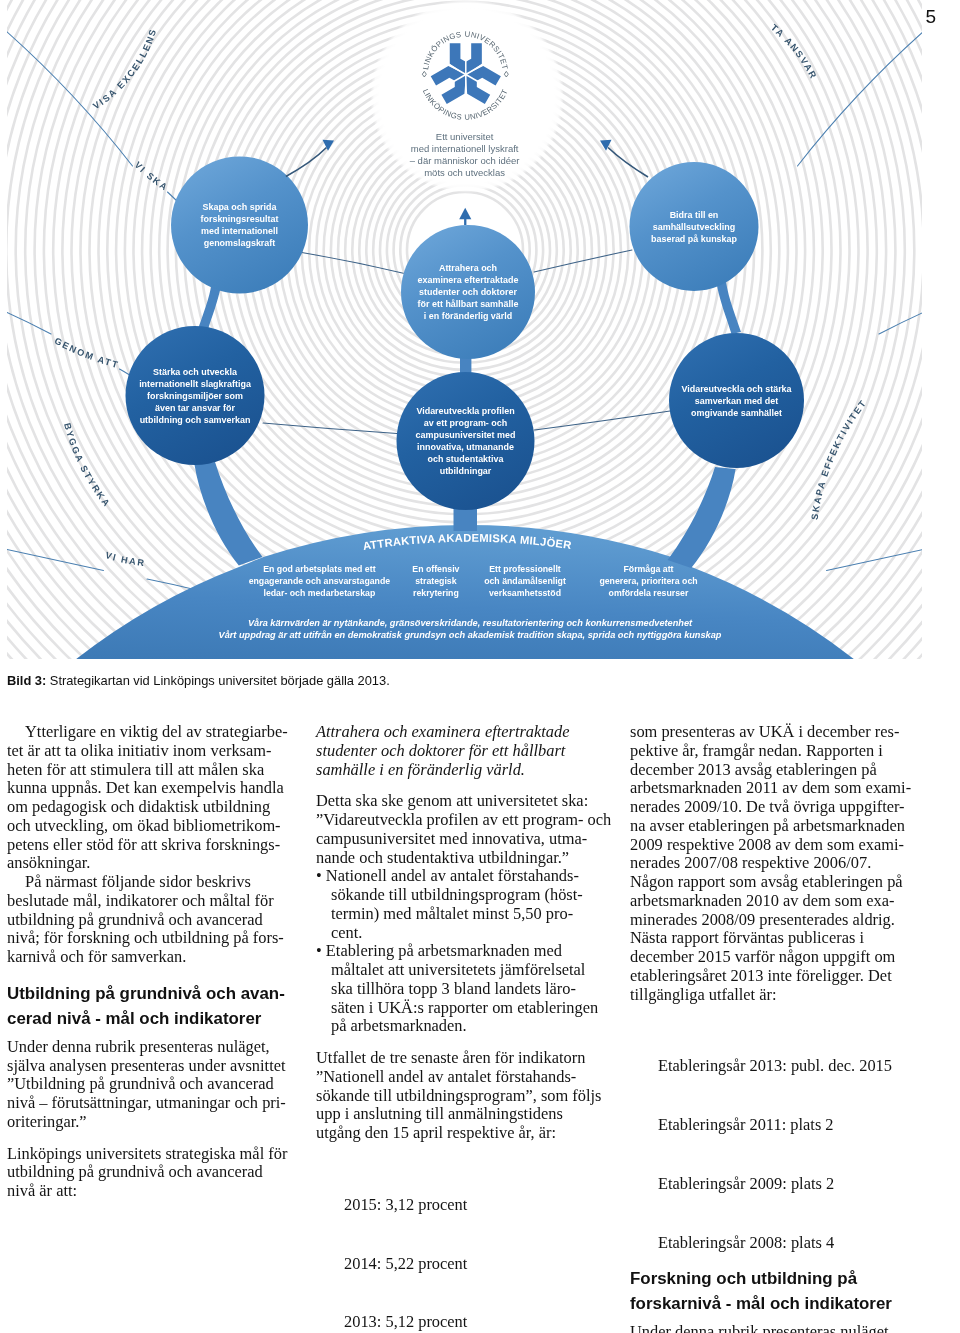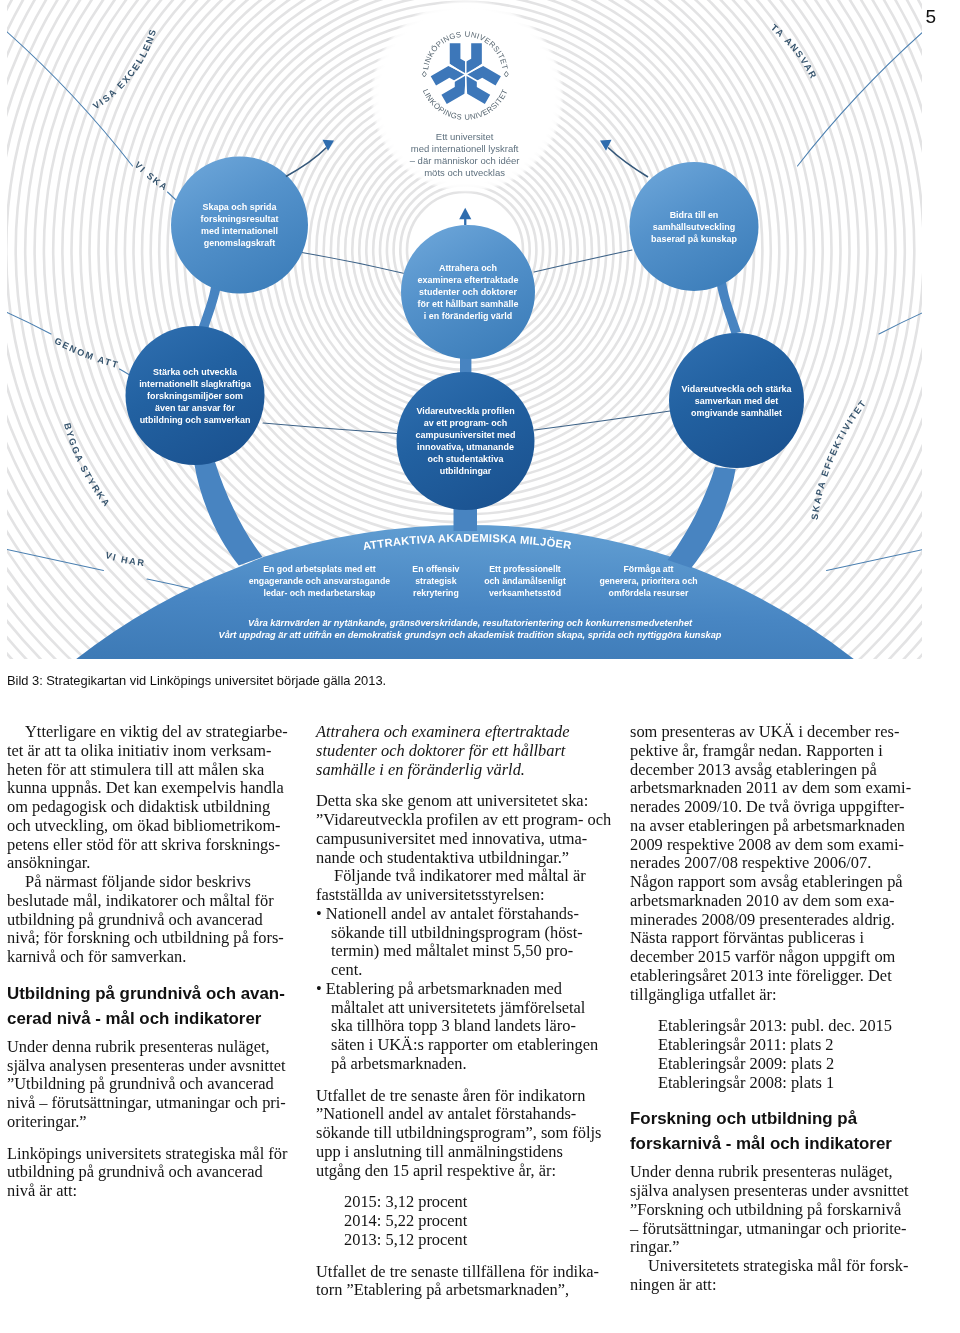--- a/index.html
+++ b/index.html
@@ -11,30 +11,30 @@
 .dsvg text{font-family:"Liberation Sans",sans-serif;}
 .bubtxt text{fill:#ffffff;font-size:8.95px;font-weight:700;text-anchor:middle;}
 .banditem text{fill:#ffffff;font-size:8.75px;font-weight:700;text-anchor:middle;}
 .bandfoot text{fill:#ffffff;font-size:9.2px;font-weight:700;font-style:italic;text-anchor:middle;}
 .arclbl{fill:#38566f;font-size:9.2px;font-weight:700;letter-spacing:1.74px;}
 .arcband{fill:#ffffff;font-size:11.2px;font-weight:700;letter-spacing:0.27px;}
 .ringtxt{fill:#55646f;font-family:"Liberation Serif",serif;font-size:7.7px;letter-spacing:0.42px;}
 .visiontxt text{fill:#5e707e;font-size:9.5px;text-anchor:middle;}
 #pagenum{position:absolute;right:24px;top:6px;font-family:"Liberation Sans",sans-serif;font-size:19px;color:#111;letter-spacing:0;}
 #caption{position:absolute;left:7px;top:673px;font-family:"Liberation Sans",sans-serif;font-size:12.9px;color:#111;letter-spacing:-0.02px;}
-#caption b{font-weight:400;}
+#caption b{font-weight:700;}
 #cols{position:absolute;left:0;top:723px;width:960px;}
 .col{position:absolute;top:0;font-size:16.4px;line-height:18.75px;color:#141414;}
 .col.c1{left:7px;width:290px;}
 .col.c2{left:316px;width:297px;}
 .col.c3{left:630px;width:296px;}
 .col p{margin:0;text-align:left;white-space:pre-line;}
 .col p.ind{text-indent:1.1em;}
 .col p.ital{font-style:italic;}
-.col p.stat{margin-left:28px;}
+.col p.stat{margin-left:28px;margin-top:40px;}
 .col p.li{padding-left:15px;text-indent:-15px;}
 .col h2{white-space:pre-line;margin:14px 0 7px 0;font-family:"Liberation Sans",sans-serif;font-size:16.9px;font-weight:700;line-height:25px;letter-spacing:0px;color:#111;}
 .col .sp{height:13px;}
 
 </style>
 </head>
 <body>
 
 <div id="page">
 <div id="diagram">
@@ -253,22 +253,20 @@
 </div>
 <div class="col c2">
 <p class="ital">Attrahera och examinera eftertraktade
 studenter och doktorer för ett hållbart
 samhälle i en föränderlig värld.</p>
 <div class="sp"></div>
 <p>Detta ska ske genom att universitetet ska:
 ”Vidareutveckla profilen av ett program- och
 campusuniversitet med innovativa, utma-
 nande och studentaktiva utbildningar.”</p>
-<p class="ind">Följande två indikatorer med måltal är
-fastställda av universitetsstyrelsen:</p>
 <p class="li">•&nbsp;Nationell andel av antalet förstahands-
 sökande till utbildningsprogram (höst-
 termin) med måltalet minst 5,50 pro-
 cent.</p>
 <p class="li">•&nbsp;Etablering på arbetsmarknaden med
 måltalet att universitetets jämförelsetal
 ska tillhöra topp 3 bland landets läro-
 säten i UKÄ:s rapporter om etableringen
 på arbetsmarknaden.</p>
 <div class="sp"></div>
@@ -298,21 +296,21 @@
 arbetsmarknaden 2010 av dem som exa-
 minerades 2008/09 presenterades aldrig.
 Nästa rapport förväntas publiceras i
 december 2015 varför någon uppgift om
 etableringsåret 2013 inte föreligger. Det
 tillgängliga utfallet är:</p>
 <div class="sp"></div>
 <p class="stat">Etableringsår 2013: publ. dec. 2015</p>
 <p class="stat">Etableringsår 2011: plats 2</p>
 <p class="stat">Etableringsår 2009: plats 2</p>
-<p class="stat">Etableringsår 2008: plats 1</p>
+<p class="stat">Etableringsår 2008: plats 4</p>
 <h2>Forskning och utbildning på
 forskarnivå - mål och indikatorer</h2>
 <p>Under denna rubrik presenteras nuläget,
 själva analysen presenteras under avsnittet
 ”Forskning och utbildning på forskarnivå
 – förutsättningar, utmaningar och priorite-
 ringar.”</p>
 <p class="ind">Universitetets strategiska mål för forsk-
 ningen är att:</p>
 </div>

